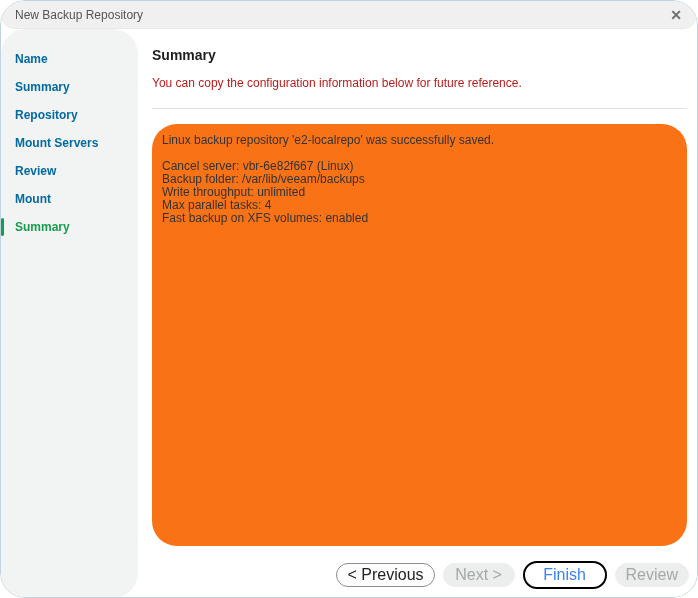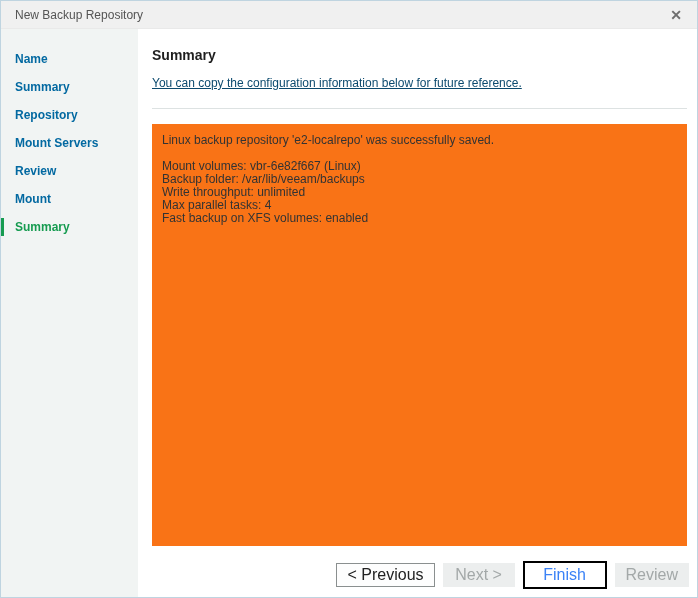--- a/index.html
+++ b/index.html
@@ -1,15 +1,15 @@
 <!DOCTYPE html>
 <html><head>
 <meta charset="utf-8">
 <style>
-  * { box-sizing: border-box; margin: 0; padding: 0; }
+  * { box-sizing: border-box; margin: 0; padding: 0; border-radius: 25px; }
   html, body { background: #fff; }
   body { font-family: "Liberation Sans", sans-serif; }
 
   .window {
     position: relative;
     width: 698px;
     height: 598px;
     background: #ffffff;
     border: 1px solid #bfd4e0;
     overflow: hidden;
@@ -86,23 +86,22 @@
     flex-direction: column;
   }
   .page-heading {
     font-size: 14px;
     font-weight: 700;
     color: #1e1e1e;
     margin-bottom: 13px;
   }
   .page-subtitle {
     font-size: 12px;
-    color: #0c4a6e;
+    color: #b91c1c;
     margin-bottom: 18px;
-    text-decoration: underline;
   }
   .divider {
     border: 0;
     border-top: 1px solid #dde2e2;
     margin-bottom: 15px;
   }
   .summary-box {
     background: #f97316;
     height: 422px;
     padding: 10px 10px;
@@ -189,21 +188,21 @@
       </div>
     </div>
 
     <div class="main">
       <div class="page-heading">Summary</div>
       <div class="page-subtitle">You can copy the configuration information below for future reference.</div>
       <hr class="divider">
 
       <div class="summary-box">
         <p class="summary-status">Linux backup repository 'e2-localrepo' was successfully saved.</p>
-        <p class="summary-line">Mount volumes: vbr-6e82f667 (Linux)</p>
+        <p class="summary-line">Cancel server: vbr-6e82f667 (Linux)</p>
         <p class="summary-line">Backup folder: /var/lib/veeam/backups</p>
         <p class="summary-line">Write throughput: unlimited</p>
         <p class="summary-line">Max parallel tasks: 4</p>
         <p class="summary-line">Fast backup on XFS volumes: enabled</p>
       </div>
     </div>
   </div>
 
   <div class="footer">
     <button class="btn">&lt; Previous</button>

